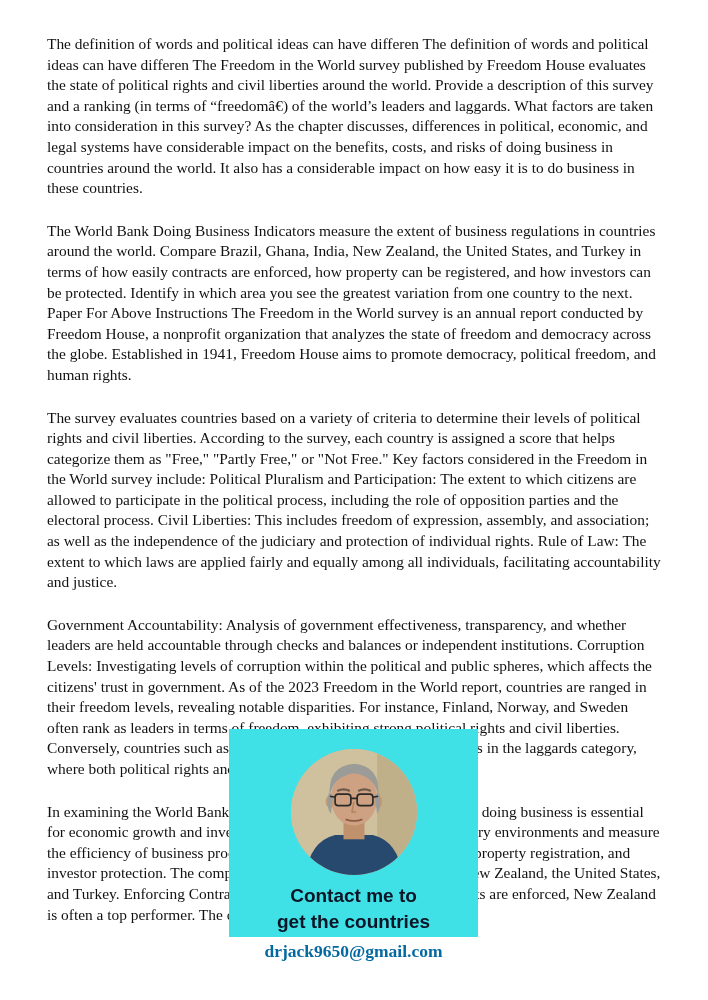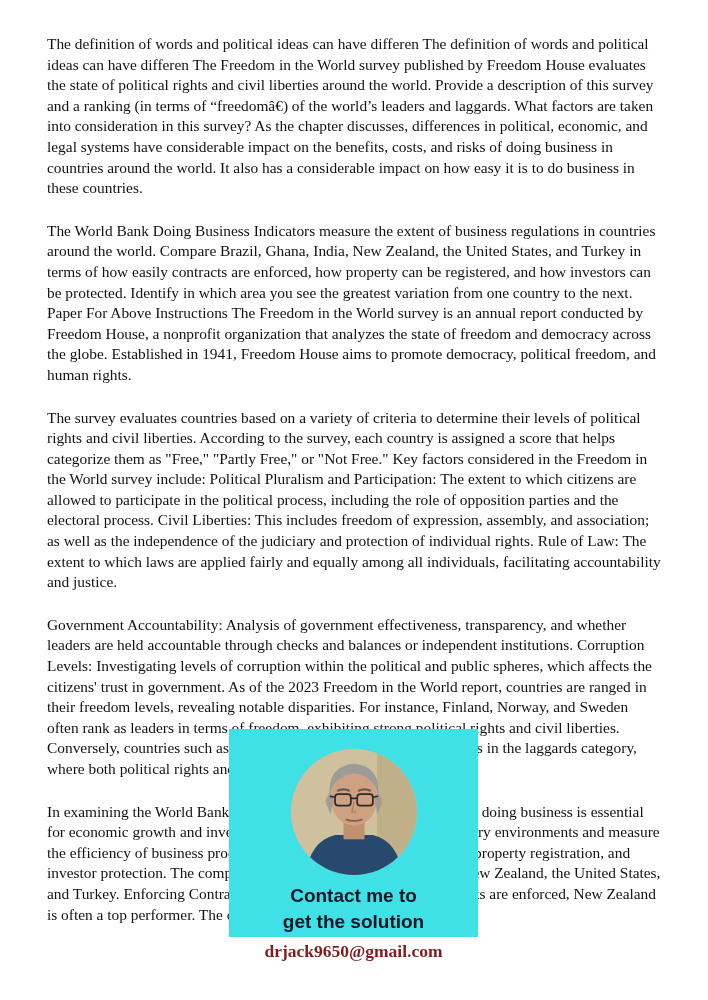--- a/index.html
+++ b/index.html
@@ -49,21 +49,21 @@
     font-family: "Liberation Sans", sans-serif;
     font-weight: bold;
     font-size: 19px;
     line-height: 26px;
     color: #0b1526;
   }
   .email {
     font-family: "Liberation Serif", serif;
     font-weight: bold;
     font-size: 17.5px;
-    color: #7f1d1d;
+    color: #0369a1;
     margin-top: 6px;
   }
 </style>
 </head>
 <body>
 
 <div class="page" style="background: rgb(255, 255, 255);">
 
   <div class="doc">
     <p class="para">The definition of words and political ideas can have differen The definition of words and political ideas can have differen The Freedom in the World survey published by Freedom House evaluates the state of political rights and civil liberties around the world. Provide a description of this survey and a ranking (in terms of “freedomâ€) of the world’s leaders and laggards. What factors are taken into consideration in this survey? As the chapter discusses, differences in political, economic, and legal systems have considerable impact on the benefits, costs, and risks of doing business in countries around the world. It also has a considerable impact on how easy it is to do business in these countries.</p>
@@ -103,18 +103,18 @@
         <line x1="42" y1="46" x2="37" y2="45" stroke="#2a2a2a" stroke-width="1.4"></line>
         <line x1="78" y1="46" x2="83" y2="45" stroke="#2a2a2a" stroke-width="1.4"></line>
 
         <path d="M60 50 L58 60 L62 60" stroke="#b08560" stroke-width="1.4" fill="none"></path>
 
         <path d="M52 67 Q60 70 68 67" stroke="#8a5a42" stroke-width="1.6" fill="none"></path>
       </svg>
     </div>
     <div class="contact-msg">
       <div>Contact me to</div>
-      <div>get the solution</div>
+      <div>get the countries</div>
     </div>
     <div class="email">drjack9650@gmail.com</div>
   </div>
 
 </div>
 
 </body></html>

